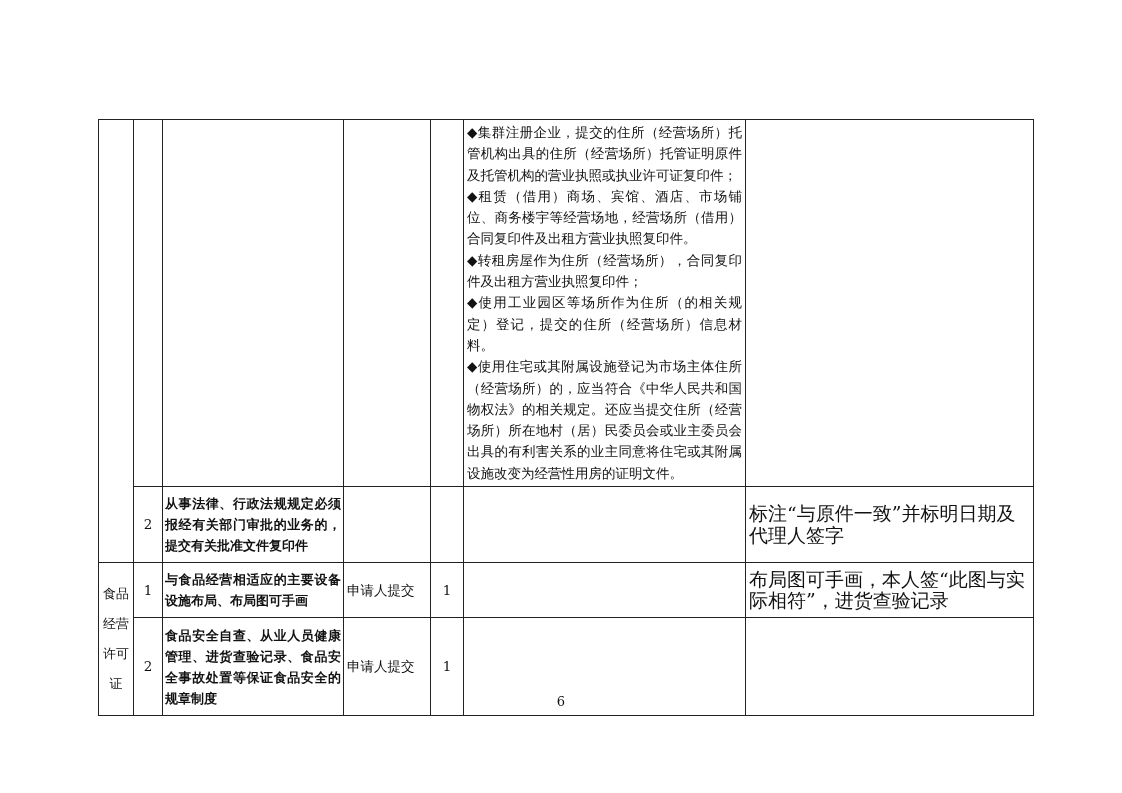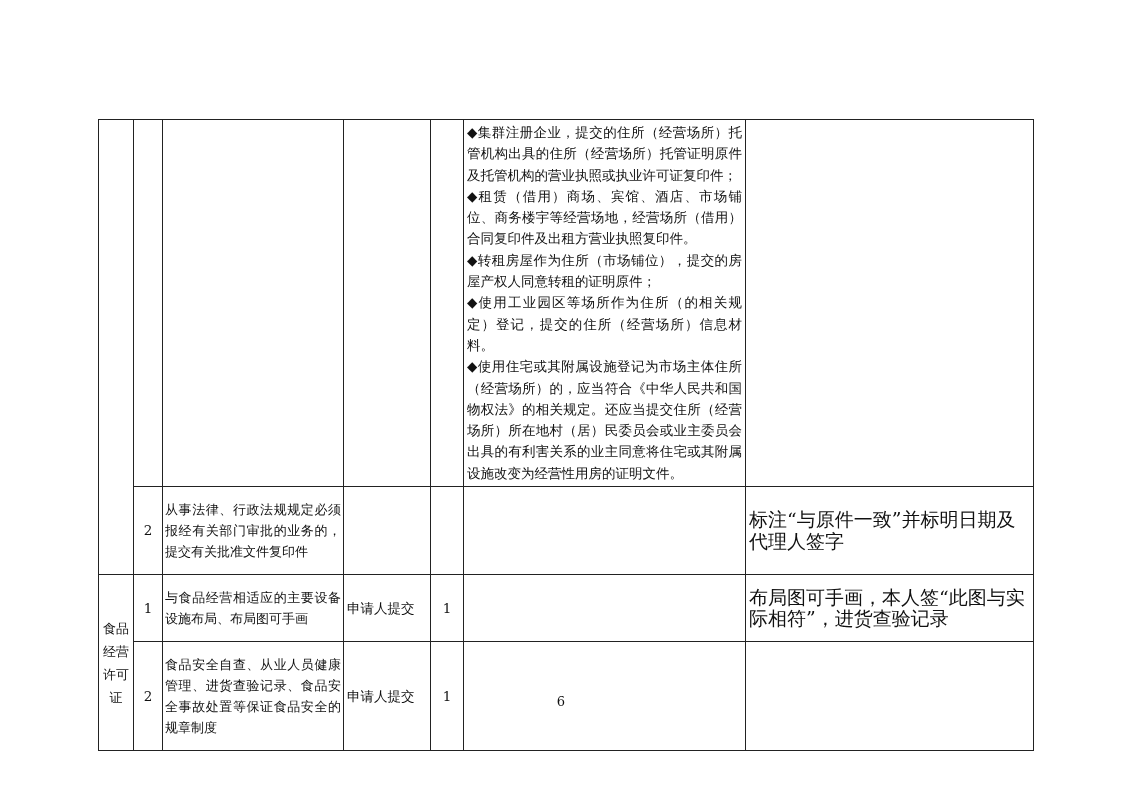--- a/index.html
+++ b/index.html
@@ -31,29 +31,30 @@
     line-height: 21px;
     vertical-align: middle;
     overflow: hidden;
     word-break: break-all;
     margin-top: 27px;
   }
   td.cat-cell {
     text-align: center;
     padding: 16px 2px;
     font-size: 13px;
-    line-height: 23px;
+    line-height: 30px;
   }
   td.num-cell {
     text-align: center;
   }
   td.material-cell {
     text-align: justify;
     font-size: 13px;
-    padding: 12px 2px;
+    padding: 6px 2px;
+    font-weight: bold;
   }
   td.submitter-cell {
     text-align: left;
   }
   td.copies-cell {
     text-align: center;
   }
   td.req-cell {
     vertical-align: top;
     text-align: justify;
@@ -97,21 +98,21 @@
     <tbody>
       <tr style="height:343px;">
         <td class="cat-cell" rowspan="2"></td>
         <td class="num-cell"></td>
         <td class="material-cell"></td>
         <td class="submitter-cell"></td>
         <td class="copies-cell"></td>
         <td class="req-cell">
           <p>◆集群注册企业，提交的住所（经营场所）托管机构出具的住所（经营场所）托管证明原件及托管机构的营业执照或执业许可证复印件；</p>
           <p>◆租赁（借用）商场、宾馆、酒店、市场铺位、商务楼宇等经营场地，经营场所（借用）合同复印件及出租方营业执照复印件。</p>
-          <p>◆转租房屋作为住所（市场铺位），提交的房屋产权人同意转租的证明原件；</p>
+          <p>◆转租房屋作为住所（经营场所），合同复印件及出租方营业执照复印件；</p>
           <p>◆使用工业园区等场所作为住所（的相关规定）登记，提交的住所（经营场所）信息材料。</p>
           <p>◆使用住宅或其附属设施登记为市场主体住所（经营场所）的，应当符合《中华人民共和国物权法》的相关规定。还应当提交住所（经营场所）所在地村（居）民委员会或业主委员会出具的有利害关系的业主同意将住宅或其附属设施改变为经营性用房的证明文件。</p>
         </td>
         <td class="note-cell"></td>
       </tr>
       <tr style="height:64px;">
         <td class="num-cell">2</td>
         <td class="material-cell">从事法律、行政法规规定必须报经有关部门审批的业务的，提交有关批准文件复印件</td>
         <td class="submitter-cell"></td>
         <td class="copies-cell"></td>

